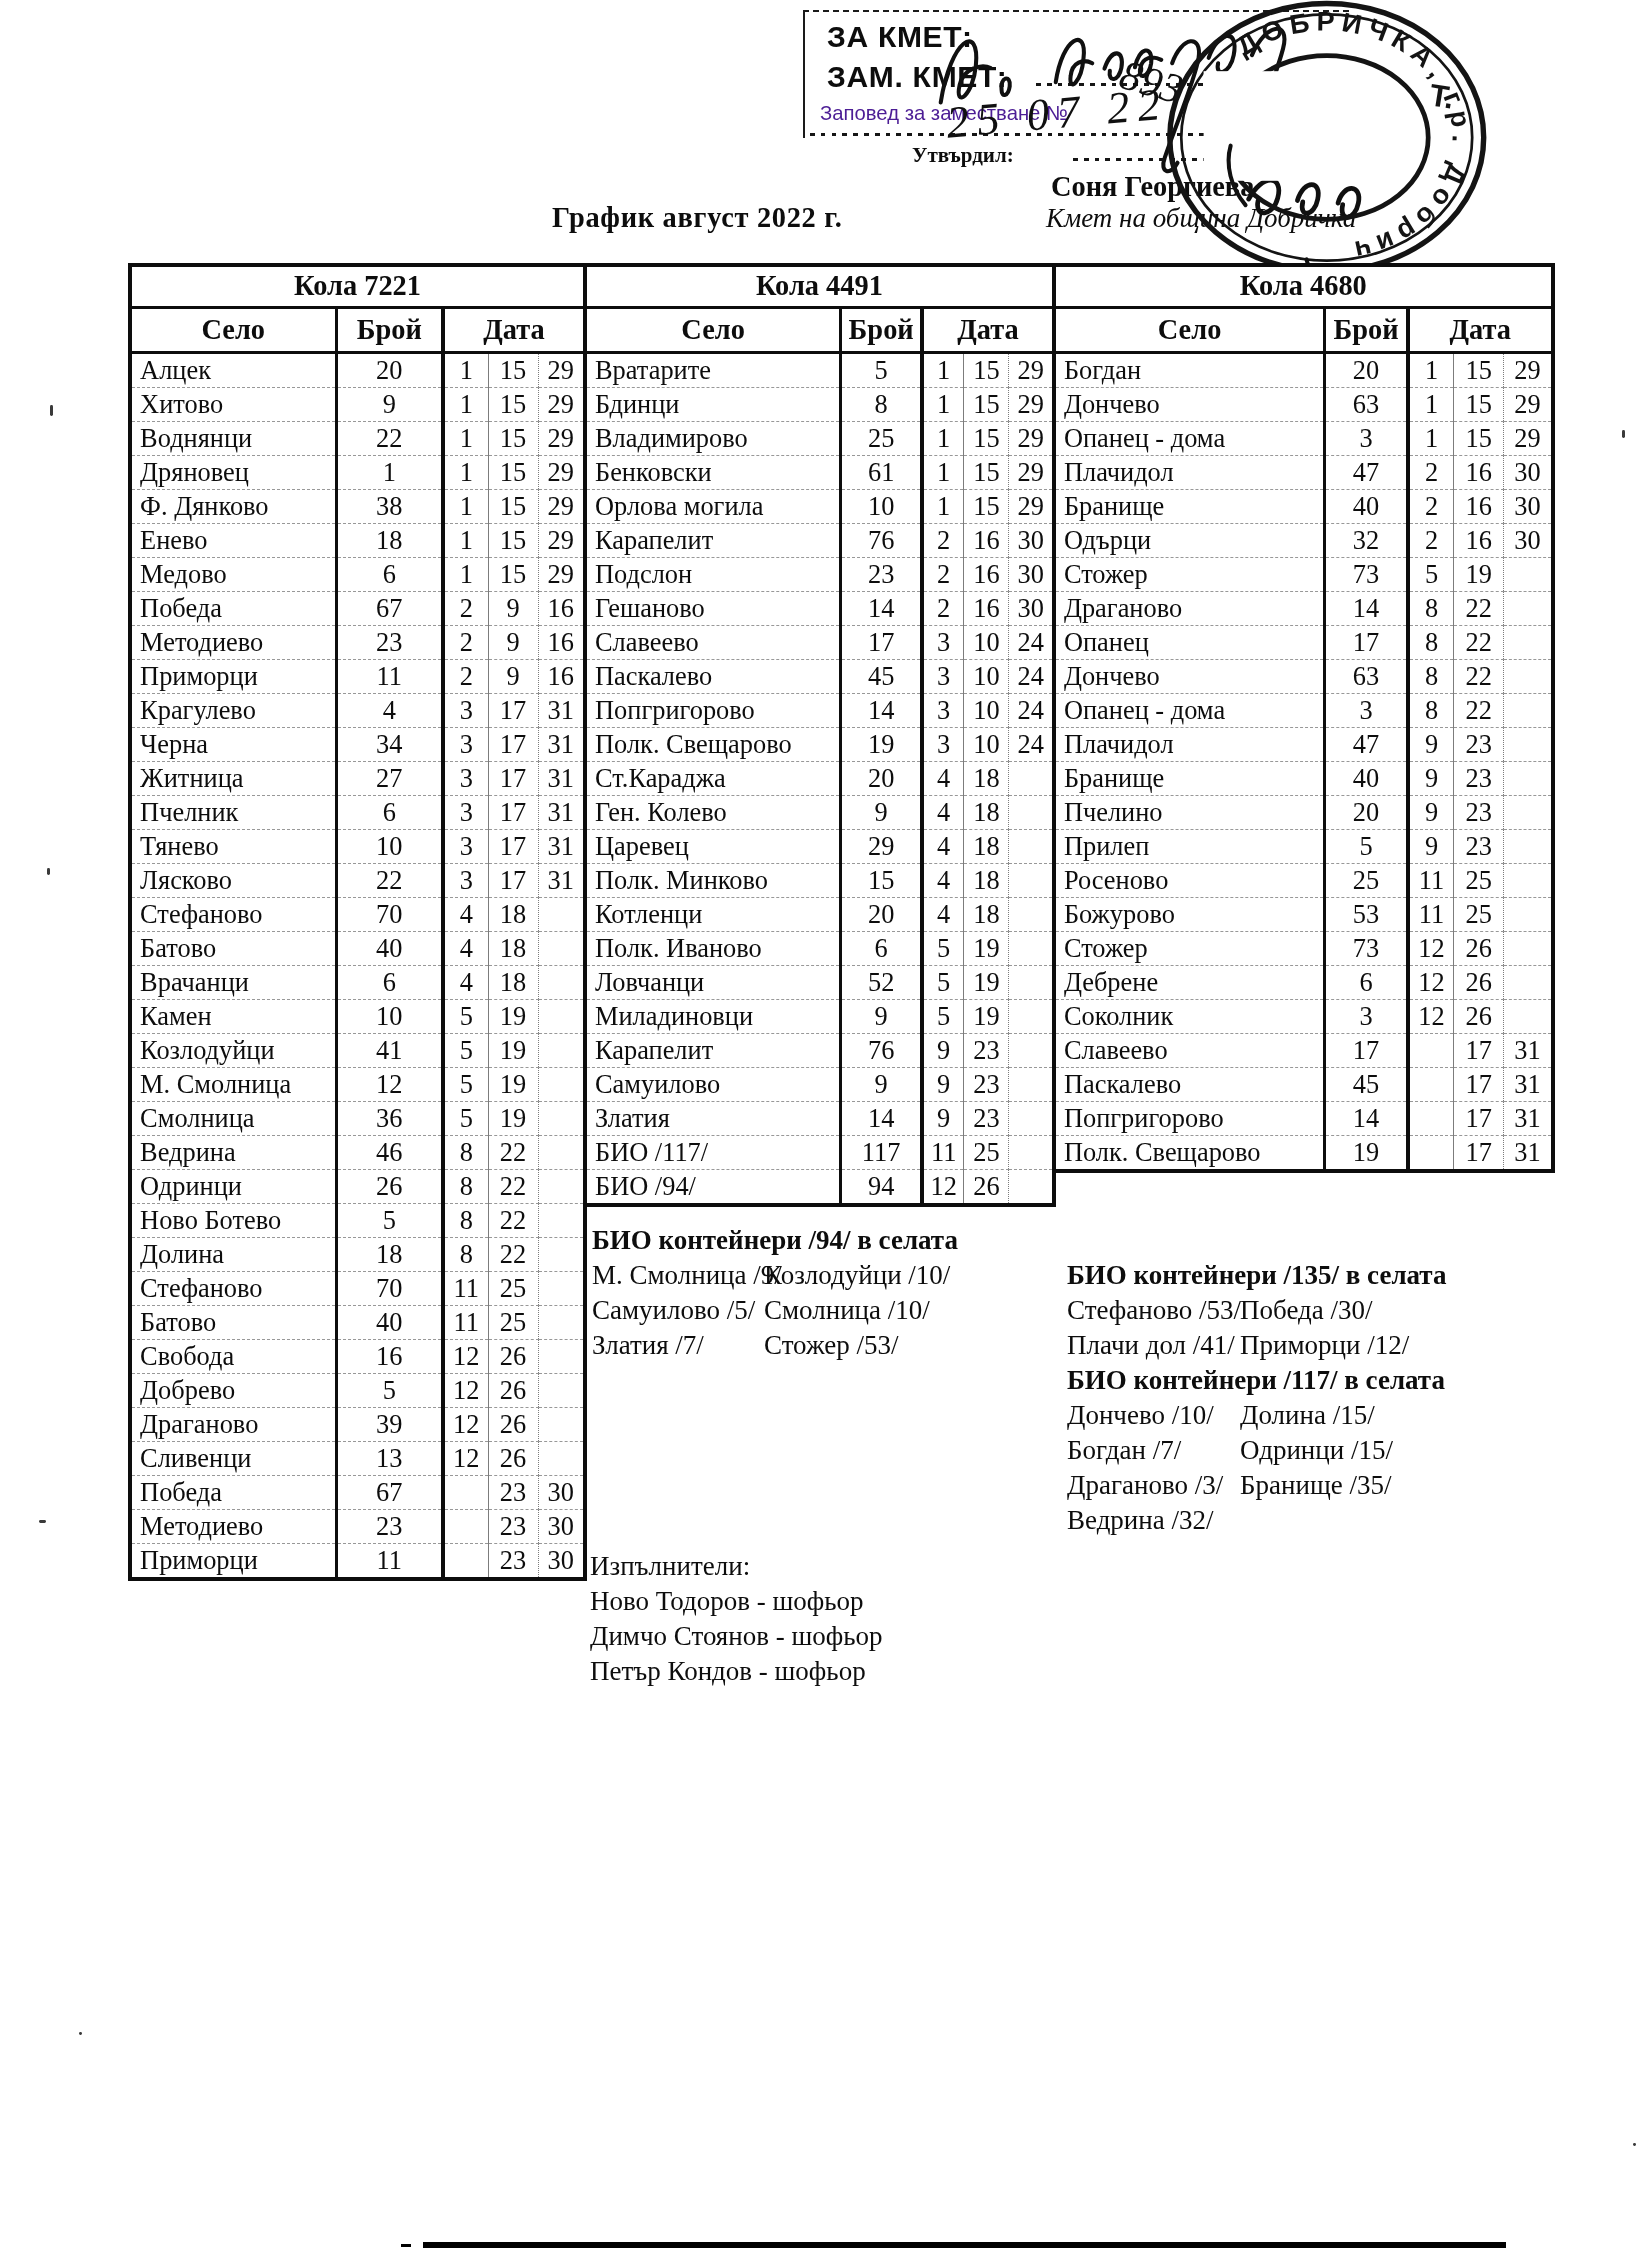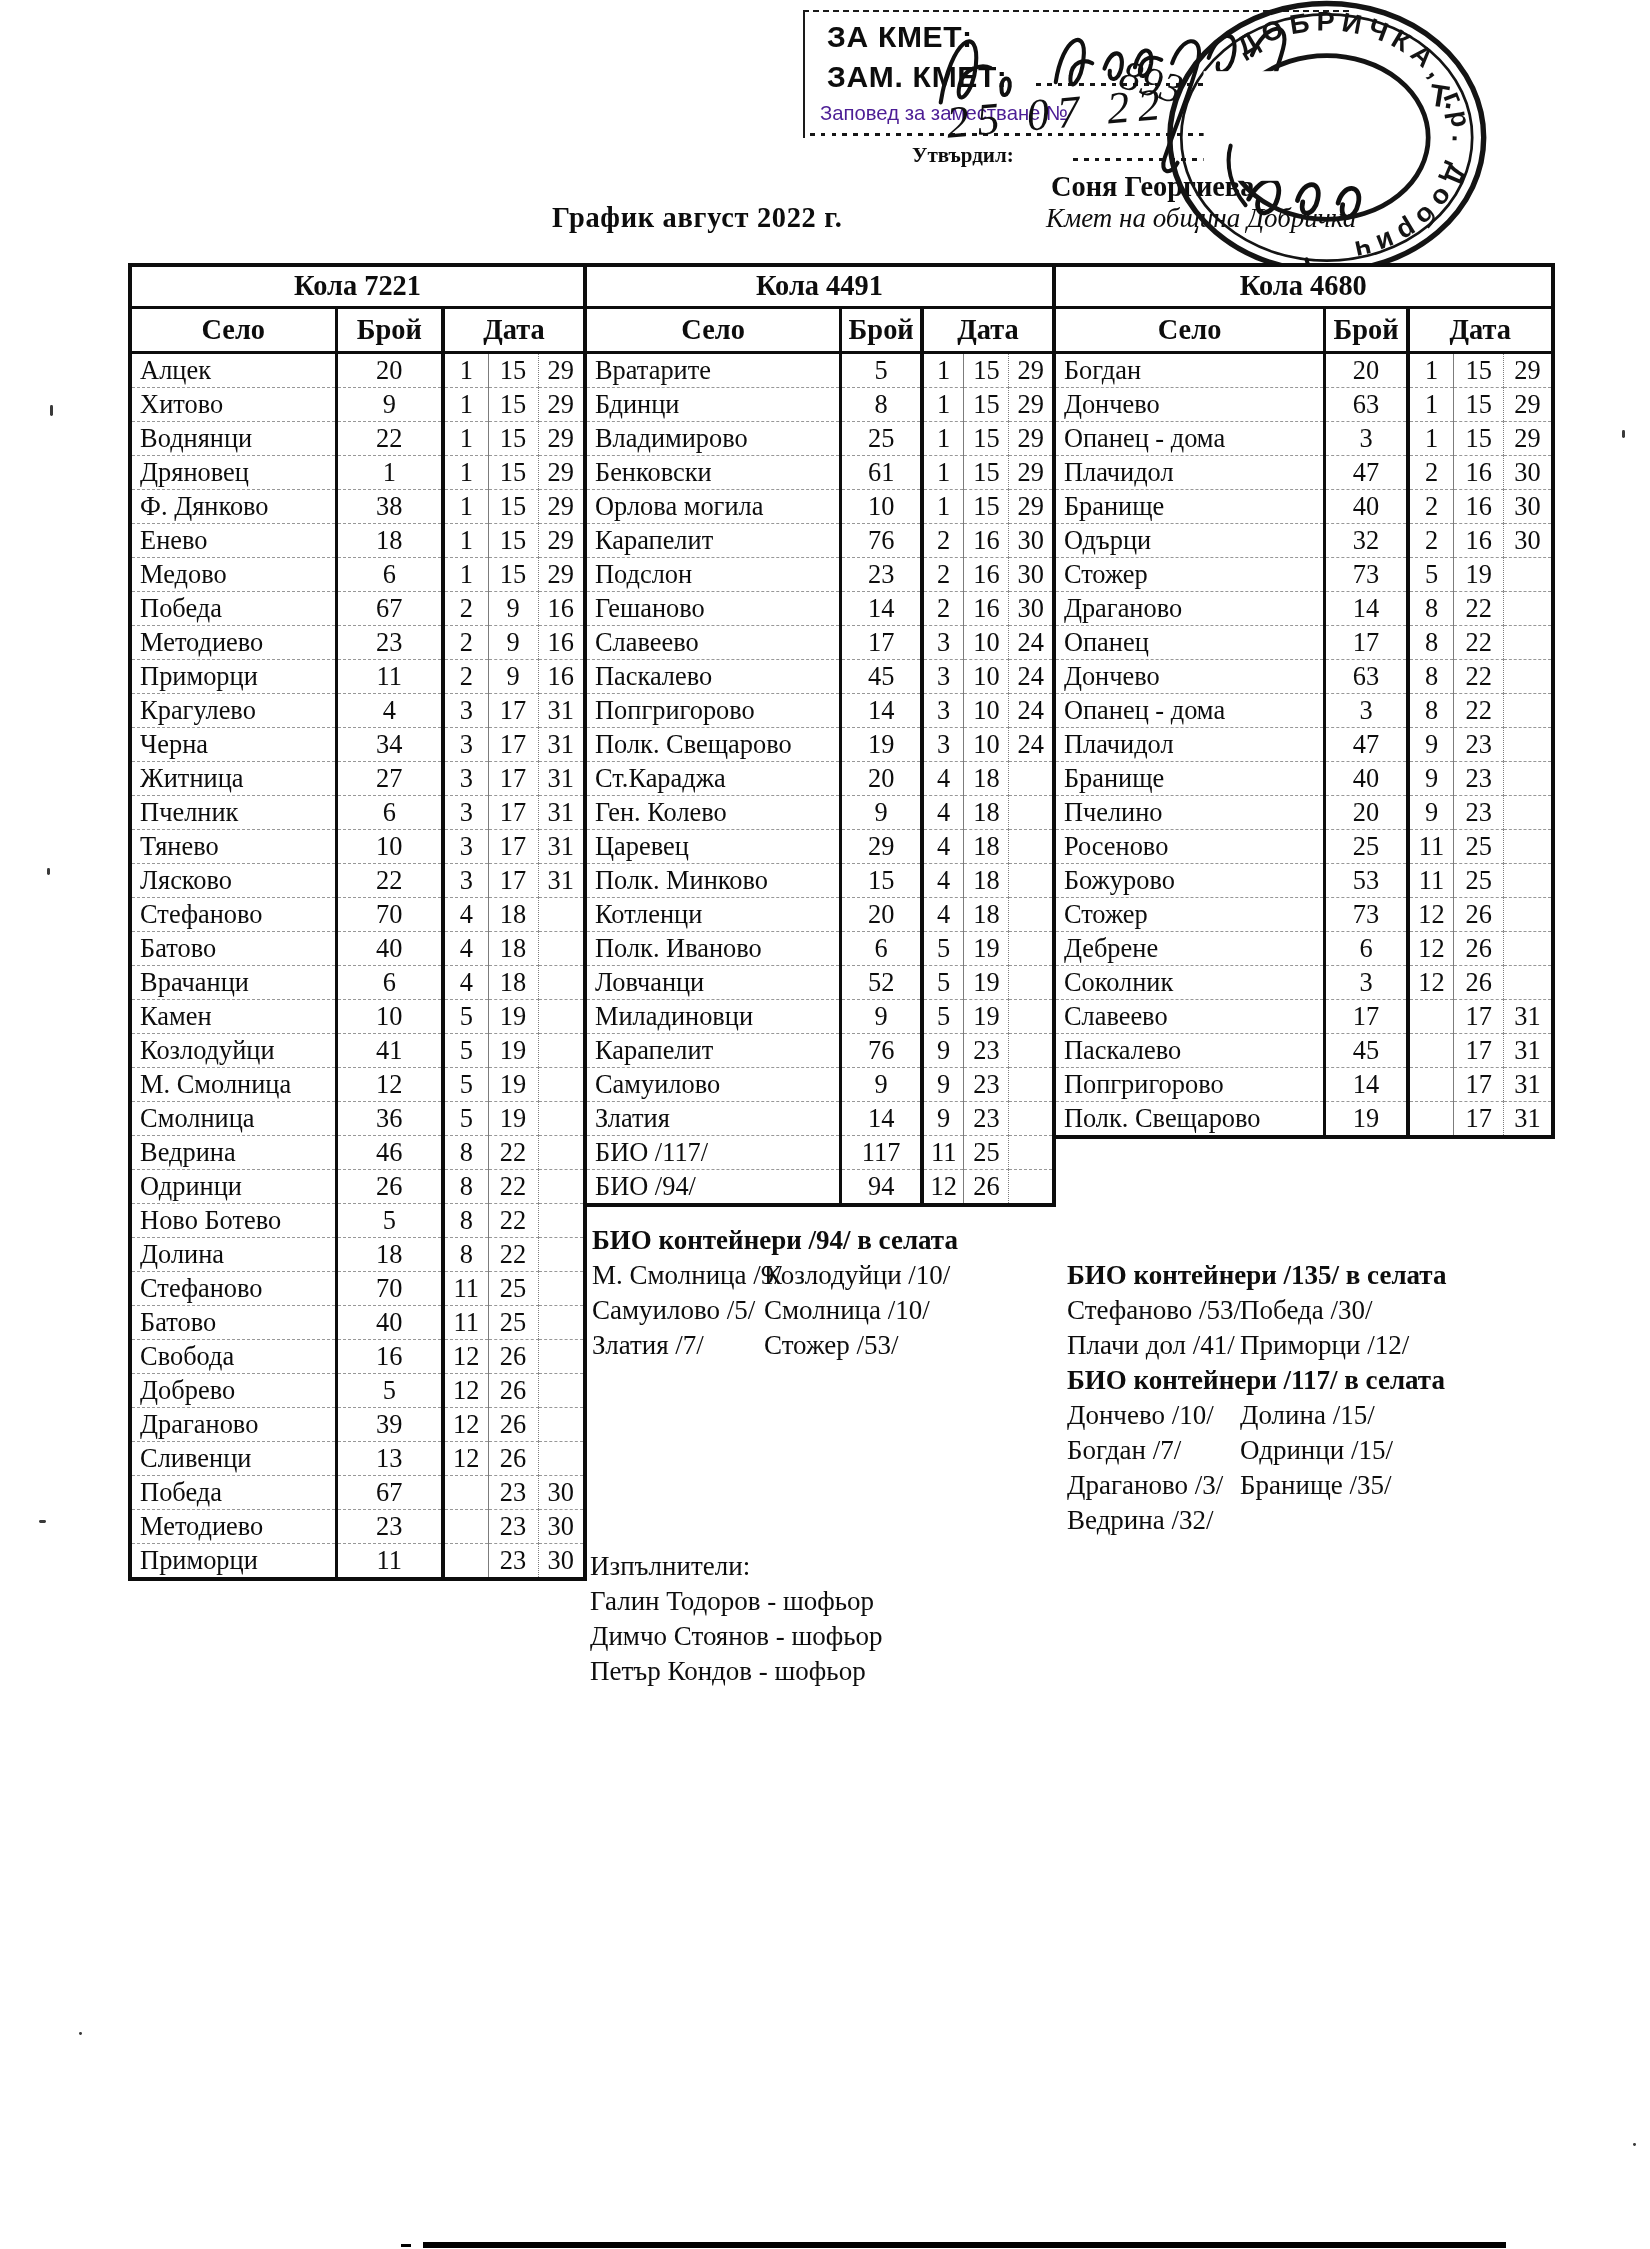--- a/index.html
+++ b/index.html
@@ -698,20 +698,27 @@
             <td class="c-d3"></td>
           </tr>
           <tr>
             <td class="c-name">Пчелино</td>
             <td class="c-cnt">20</td>
             <td class="c-d1">9</td>
             <td class="c-d2">23</td>
             <td class="c-d3"></td>
           </tr>
           <tr>
+            <td class="c-name">Прилеп</td>
+            <td class="c-cnt">5</td>
+            <td class="c-d1">9</td>
+            <td class="c-d2">23</td>
+            <td class="c-d3"></td>
+          </tr>
+          <tr>
             <td class="c-name">Росеново</td>
             <td class="c-cnt">25</td>
             <td class="c-d1">11</td>
             <td class="c-d2">25</td>
             <td class="c-d3"></td>
           </tr>
           <tr>
             <td class="c-name">Божурово</td>
             <td class="c-cnt">53</td>
             <td class="c-d1">11</td>
@@ -787,21 +794,21 @@
       <div class="note-line b">БИО контейнери /117/ в селата</div>
       <div class="note-line"><span>Дончево /10/</span><span class="r2">Долина /15/</span></div>
       <div class="note-line"><span>Богдан /7/</span><span class="r2">Одринци /15/</span></div>
       <div class="note-line"><span>Драганово /3/</span><span class="r2">Бранище /35/</span></div>
       <div class="note-line"><span>Ведрина /32/</span></div>
     </div>
 
   <div class="abs executors">
     <div class="note-line">Изпълнители:</div>
     <div id="executors-lines">
-        <div class="note-line">Галин Тодоров - шофьор</div>
+        <div class="note-line">Ново Тодоров - шофьор</div>
         <div class="note-line">Димчо Стоянов - шофьор</div>
         <div class="note-line">Петър Кондов - шофьор</div>
       </div>
   </div>
 
   <div class="abs artifact" style="left:423px;top:2242px;width:1083px;height:6.1px"></div>
   <div class="abs artifact" style="left:401px;top:2244px;width:9.5px;height:3.4px"></div>
   <div class="speck" style="left:50px;top:405px;width:2.7px;height:10.8px"></div>
   <div class="speck" style="left:47px;top:868px;width:2.7px;height:6.8px"></div>
   <div class="speck" style="left:39px;top:1520px;width:6.8px;height:2.7px"></div>

